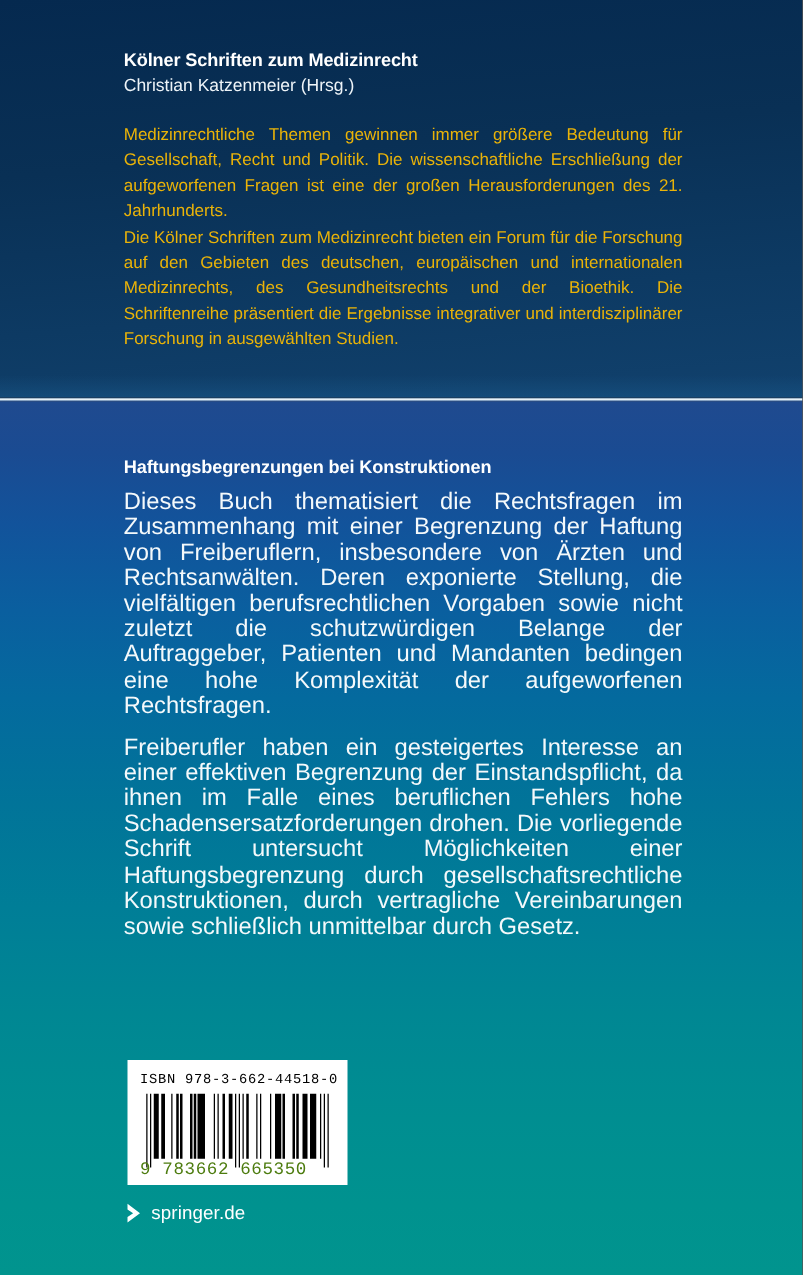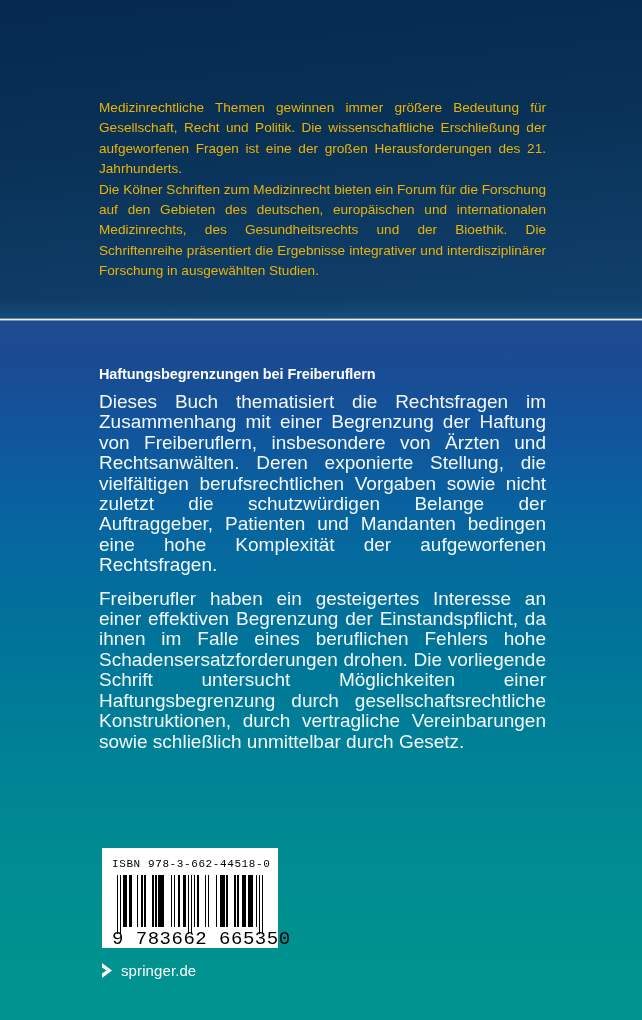--- a/index.html
+++ b/index.html
@@ -137,23 +137,23 @@
     align-items: stretch;
     justify-content: center;
     gap: 0;
   }
   .bars i {
     display: block;
     background: #000;
   }
   .barcode-digits {
     font-family: "Liberation Mono", "DejaVu Sans Mono", monospace;
-    font-size: 19px;
+    font-size: 14px;
     letter-spacing: 0.5px;
-    color: #000000;
+    color: #4d7c0f;
     text-align: left;
     margin: 1px 0 0 0;
     white-space: nowrap;
   }
 
   
   .springer {
     position: absolute;
     left: 101px;
     top: 962px;
@@ -169,33 +169,35 @@
   }
 </style>
 </head>
 <body>
 
 <div class="cover">
 
   <div class="panel-series"></div>
 
   <div class="tx" style="top:40px;">
+    <div class="series-title">Kölner Schriften zum Medizinrecht</div>
+    <div class="series-editor">Christian Katzenmeier (Hrsg.)</div>
   </div>
 
   <div class="tx series-body" style="top:98px;">
     <p>Medizinrechtliche Themen gewinnen immer größere Bedeutung für Gesellschaft, Recht und Politik. Die wissenschaftliche Erschließung der aufgeworfenen Fragen ist eine der großen Herausforderungen des 21. Jahrhunderts.</p>
     <p>Die Kölner Schriften zum Medizinrecht bieten ein Forum für die Forschung auf den Gebieten des deutschen, europäischen und internationalen Medizinrechts, des Gesundheitsrechts und der Bioethik. Die Schriftenreihe präsentiert die Ergebnisse integrativer und interdisziplinärer Forschung in ausgewählten Studien.</p>
   </div>
 
   <div class="divider"></div>
 
   <div class="panel-blurb"></div>
 
   <div class="tx" style="top:365px;">
-    <div class="blurb-title">Haftungsbegrenzungen bei Freiberuflern</div>
+    <div class="blurb-title">Haftungsbegrenzungen bei Konstruktionen</div>
   </div>
 
   <div class="tx blurb-body" style="top:392px;">
     <p>Dieses Buch thematisiert die Rechtsfragen im Zusammenhang mit einer Begrenzung der Haftung von Freiberuflern, insbesondere von Ärzten und Rechtsanwälten. Deren exponierte Stellung, die vielfältigen berufsrechtlichen Vorgaben sowie nicht zuletzt die schutzwürdigen Belange der Auftraggeber, Patienten und Mandanten bedingen eine hohe Komplexität der aufgeworfenen Rechtsfragen.</p>
     <p>Freiberufler haben ein gesteigertes Interesse an einer effektiven Begrenzung der Einstandspflicht, da ihnen im Falle eines beruflichen Fehlers hohe Schadensersatzforderungen drohen. Die vorliegende Schrift untersucht Möglichkeiten einer Haftungsbegrenzung durch gesellschaftsrechtliche Konstruktionen, durch vertragliche Vereinbarungen sowie schließlich unmittelbar durch Gesetz.</p>
   </div>
 
   <div class="barcode-box">
     <div class="isbn-text">ISBN 978-3-662-44518-0</div>
     <div class="bars" id="bars">

